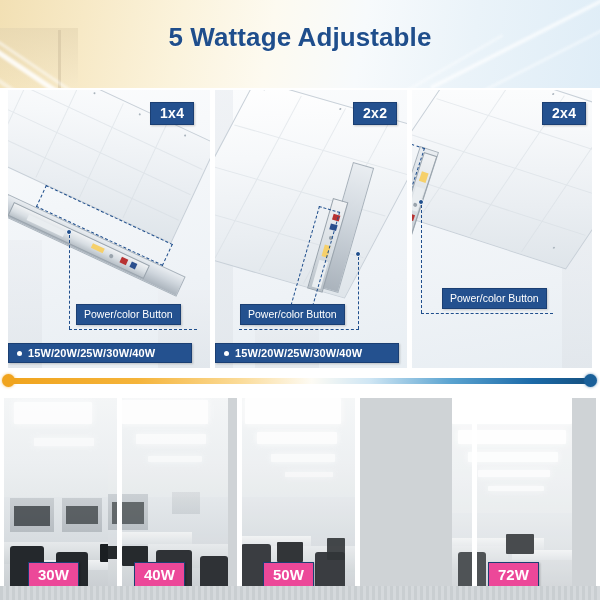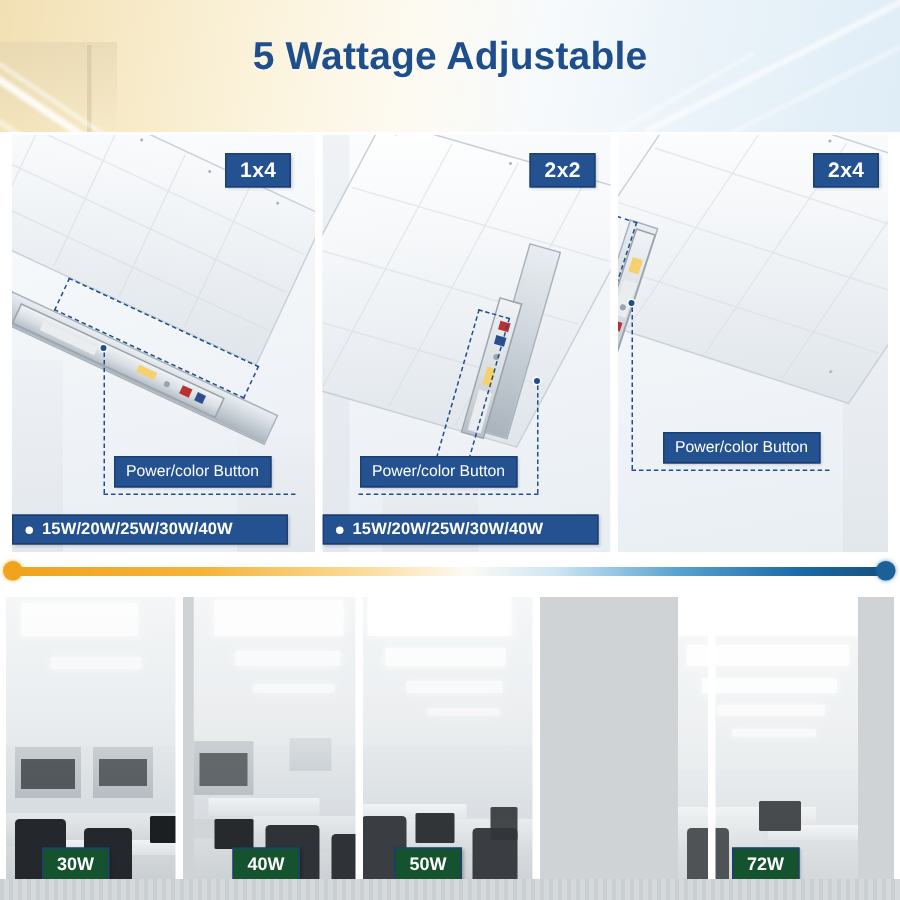--- a/index.html
+++ b/index.html
@@ -168,22 +168,22 @@
     position:absolute; left:0; bottom:0; width:100%; height:20%;
     background:linear-gradient(180deg,#d7dbde,#c4c9cd);
   }
   .bright-veil {
     position:absolute; inset:0; background:#ffffff; pointer-events:none;
   }
   .divider {
     position:absolute; top:0; width:5px; height:206px; background:#ffffff; z-index:6;
   }
   .watt-tag {
-    position:absolute; bottom:12px; background:#14532d; color:#ffffff;
-    font-size:12px; font-weight:bold; padding:3px 9px 4px;
+    position:absolute; bottom:12px; background:#ec4899; color:#ffffff;
+    font-size:15px; font-weight:bold; padding:3px 9px 4px;
     border:1px solid #1b3f73; z-index:8;
     box-shadow:1px 1px 2px rgba(0,0,0,.25);
   }
   .office-frame {
     position:absolute; inset:0; border:4px solid #ffffff; z-index:7; pointer-events:none;
   }
   .btm-strip {
     position:absolute; left:0; bottom:0; width:600px; height:14px;
     background:repeating-linear-gradient(90deg,#c9ced1 0 3px,#d5d9dc 3px 6px);
     z-index:9;
@@ -369,21 +369,21 @@
         <div class="partition" style="left:0;top:148px;width:118px;height:22px;"></div>
         <div class="desk" style="left:34px;top:166px;width:84px;height:10px;"></div>
         <div class="chair" style="left:6px;top:152px;width:34px;height:48px;"></div>
         <div class="chair" style="left:52px;top:158px;width:32px;height:44px;"></div>
         <div class="monitor" style="left:96px;top:150px;width:22px;height:18px;"></div>
         <div class="bright-veil" style="opacity:.00;"></div>
       </div>
       <div class="watt-tag" style="left:24px;">30W</div>
     </div>
 
-    <div class="strip" style="left:129px;width:120px;">
+    <div class="strip" style="left:108px;width:120px;">
       <div class="strip-scene">
         <div class="ceiling"></div>
         <div class="lightpanel" style="left:14px;top:6px;width:86px;height:24px;opacity:.88;"></div>
         <div class="lightpanel" style="left:28px;top:40px;width:70px;height:10px;opacity:.7;"></div>
         <div class="lightpanel" style="left:40px;top:62px;width:54px;height:6px;opacity:.6;"></div>
         <div class="wall"></div>
         <div class="blind" style="left:0px;top:100px;width:40px;height:36px;"></div>
         <div class="darkwin" style="left:4px;top:108px;width:32px;height:22px;opacity:.7;"></div>
         <div class="blind" style="left:64px;top:98px;width:28px;height:22px;opacity:.5;"></div>
         <div class="floor"></div>

